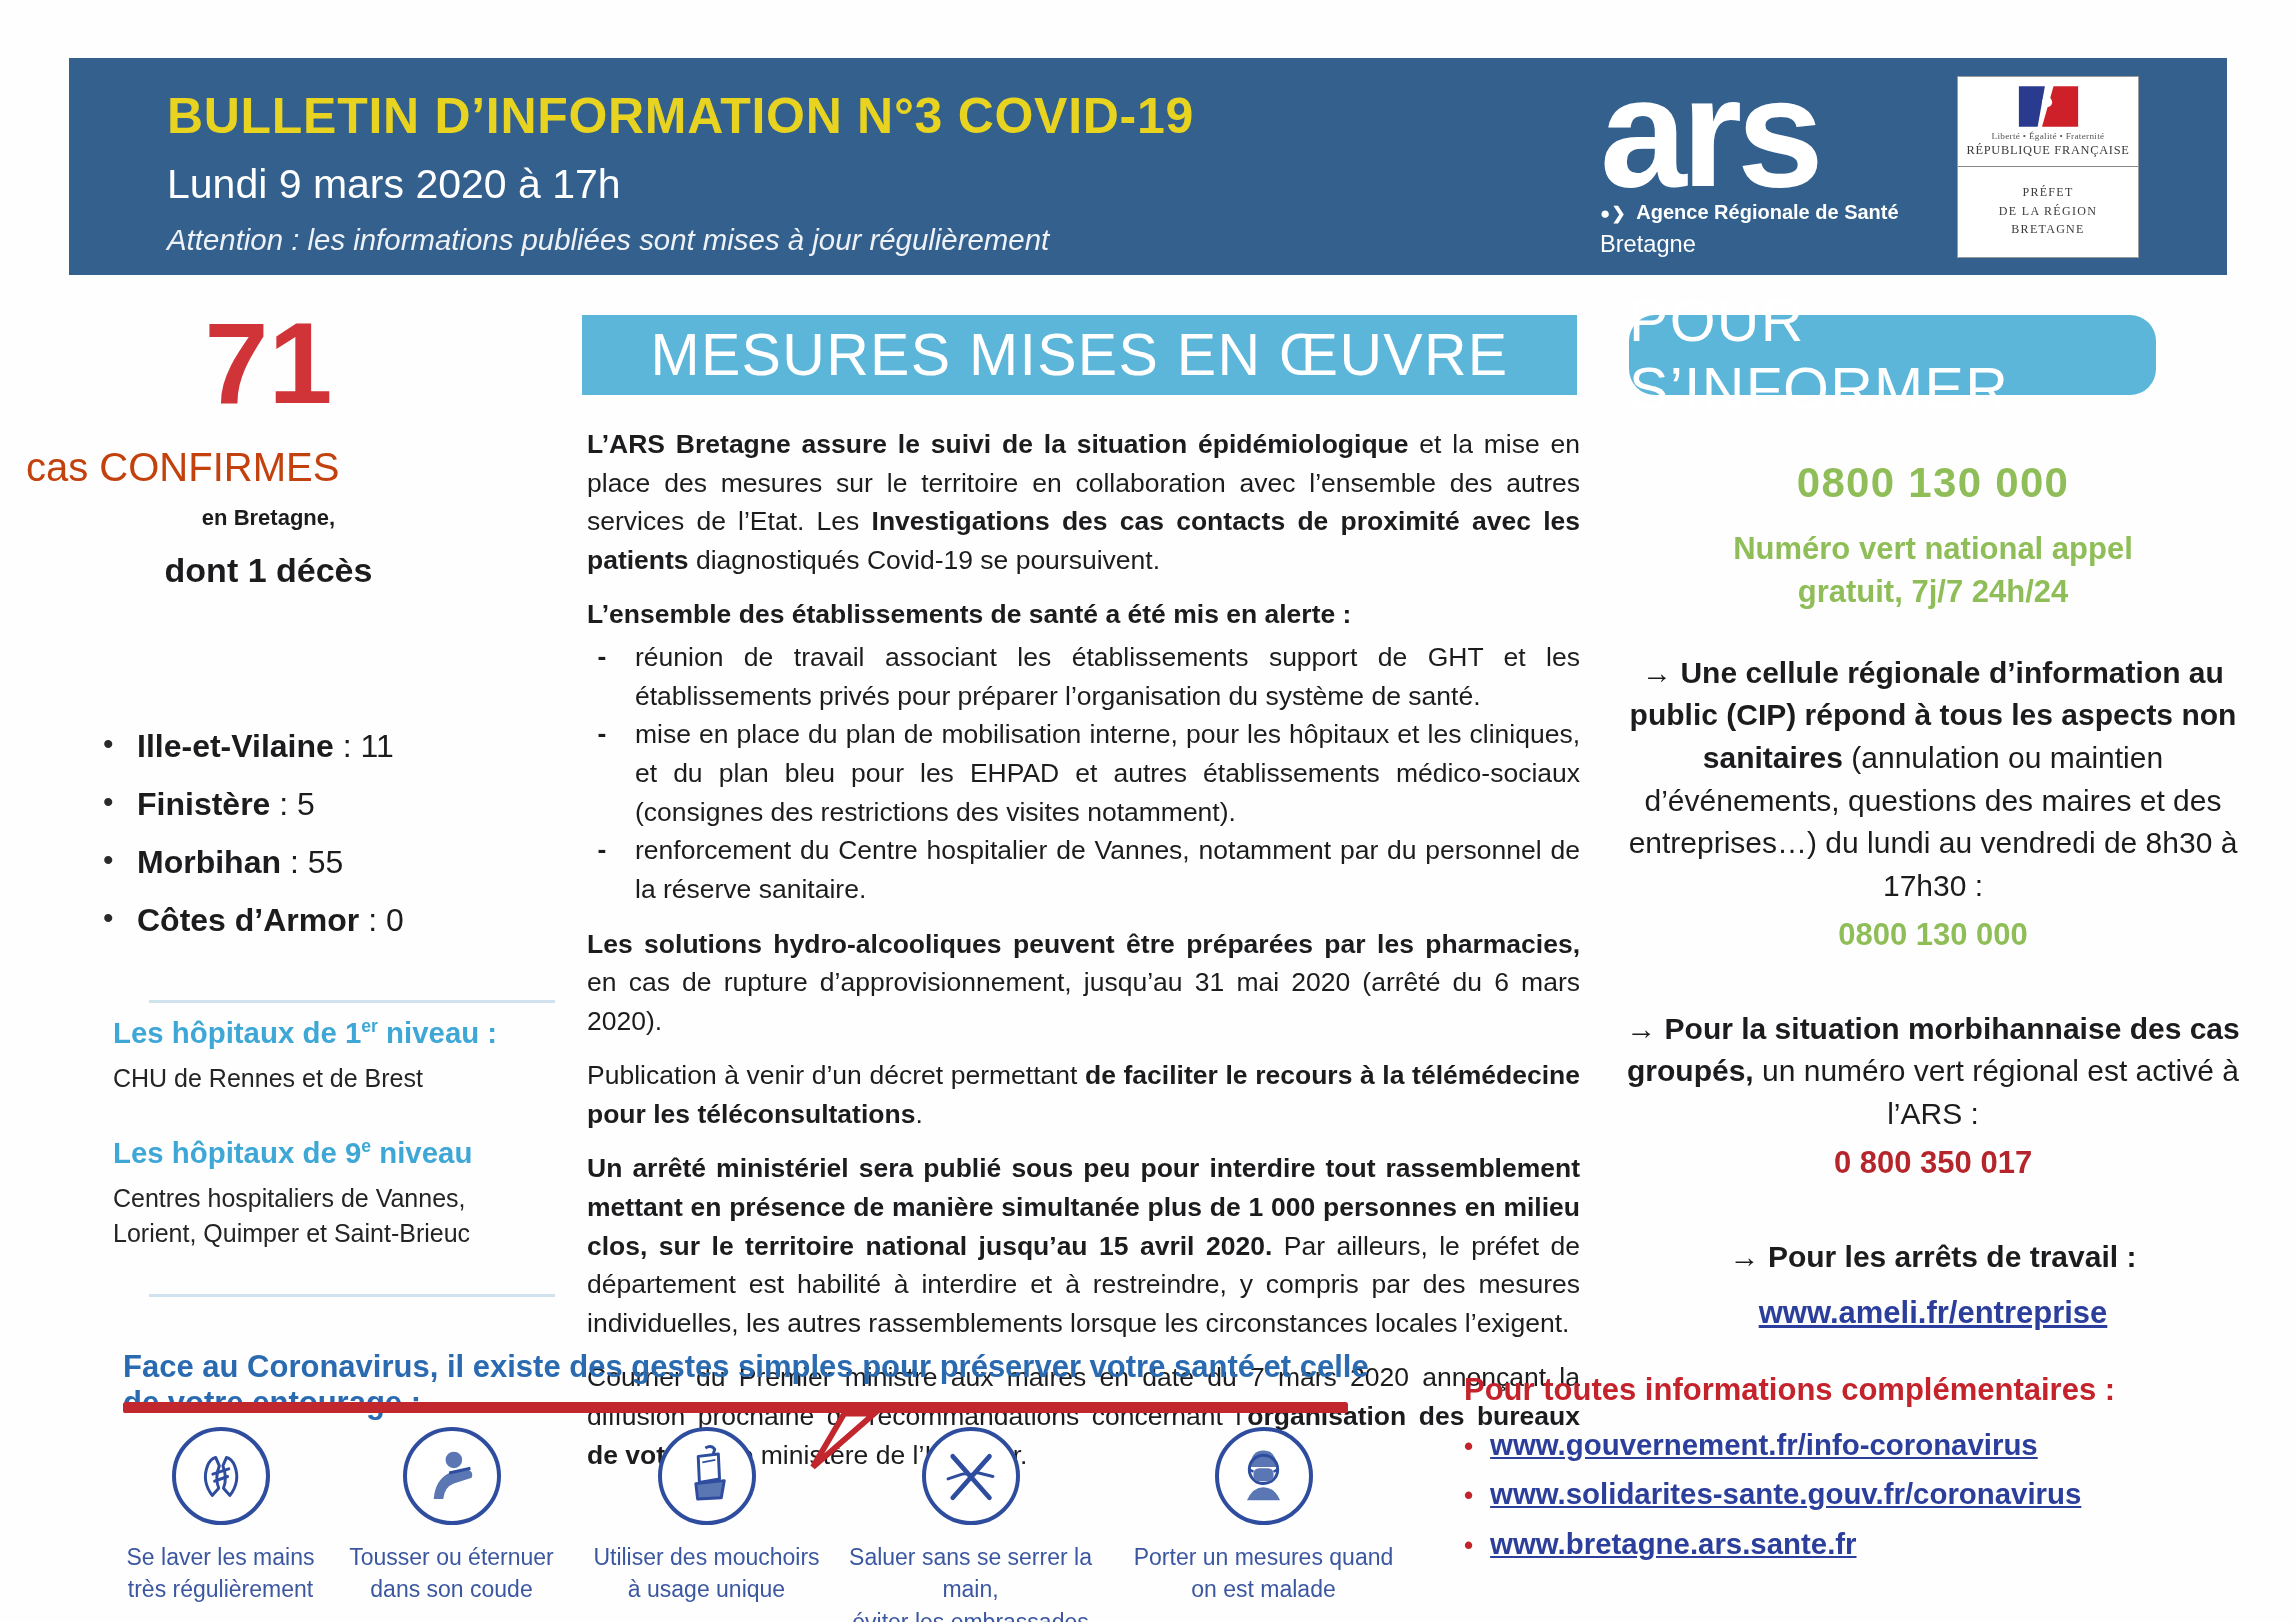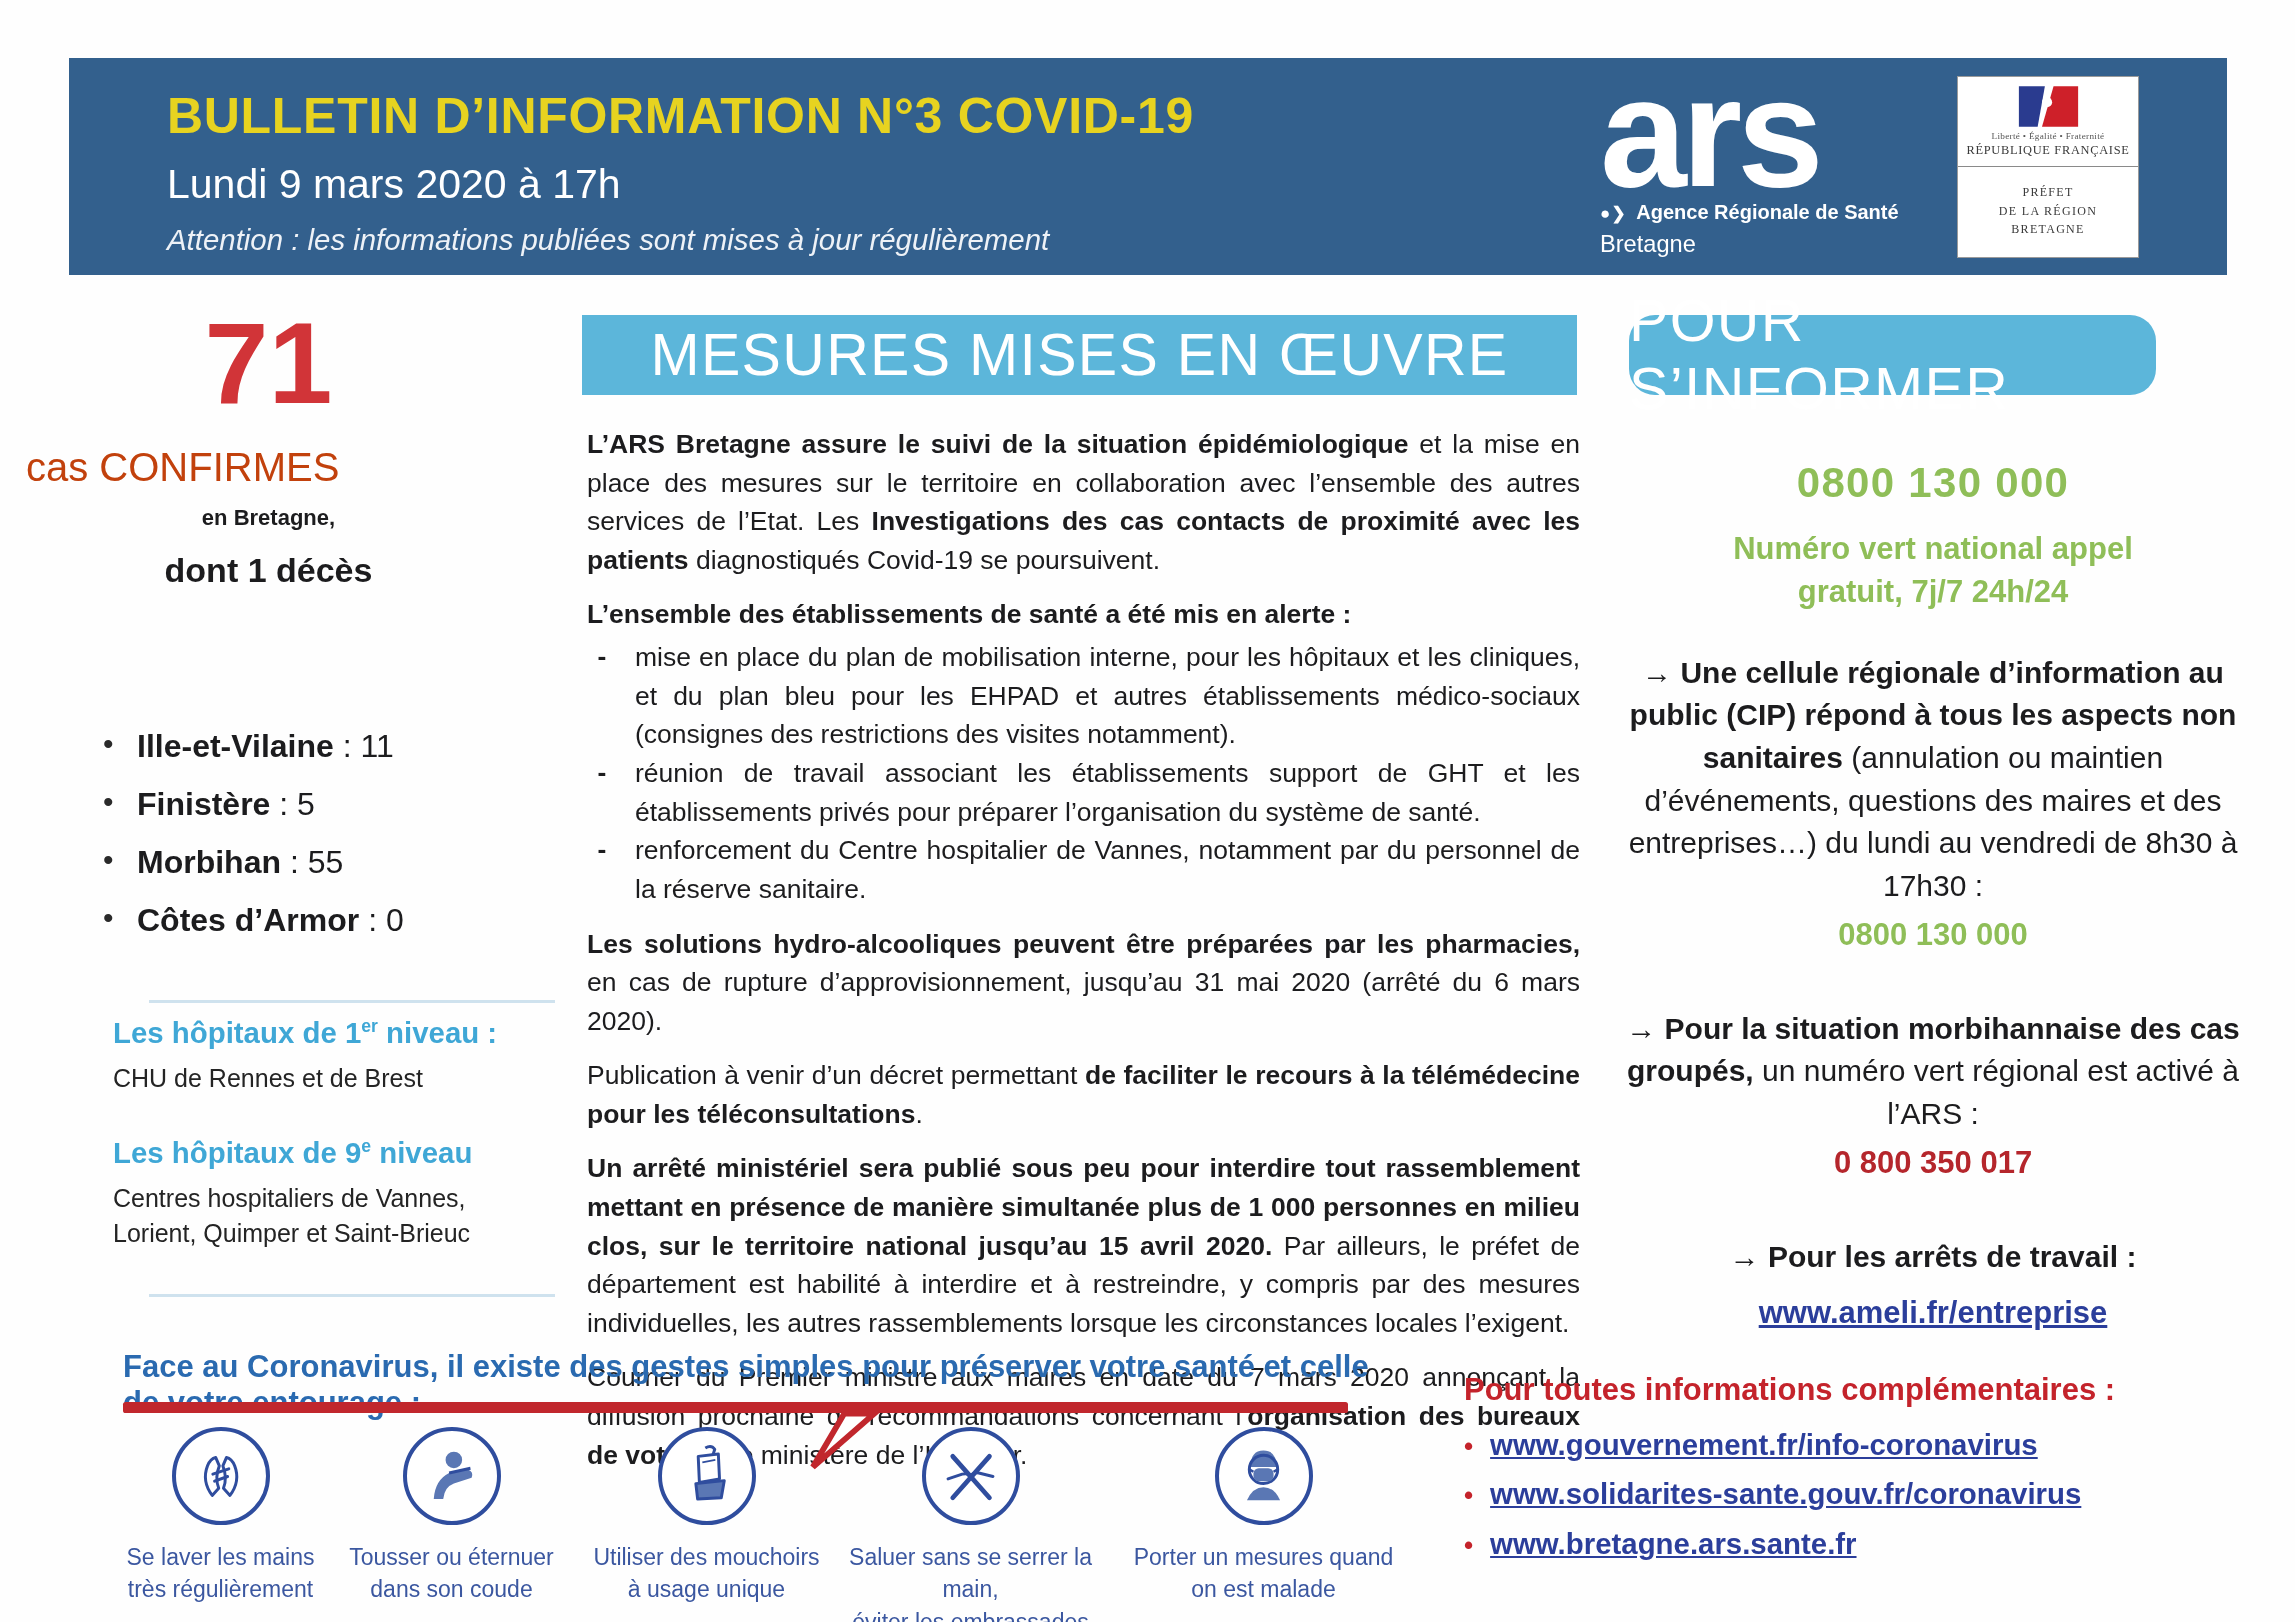--- a/index.html
+++ b/index.html
@@ -162,22 +162,22 @@
   </section>
 
   <div class="banner banner-measures">
     <span>MESURES MISES EN ŒUVRE</span>
   </div>
 
   <section class="mid-text">
     <p><b>L’ARS Bretagne assure le suivi de la situation épidémiologique</b><span> et la mise en place des mesures sur le territoire en collaboration avec l’ensemble des autres services de l’Etat. Les </span><b>Investigations des cas contacts de proximité avec les patients</b><span> diagnostiqués Covid-19 se poursuivent.</span></p>
     <p class="lead-in"><b>L’ensemble des établissements de santé a été mis en alerte :</b></p>
     <ul class="dash">
+      <li><span>réunion de travail associant les établissements support de GHT et les établissements privés pour préparer l’organisation du système de santé.</span></li>
       <li><span>mise en place du plan de mobilisation interne, pour les hôpitaux et les cliniques, et du plan bleu pour les EHPAD et autres établissements médico-sociaux (consignes des restrictions des visites notamment).</span></li>
-      <li><span>réunion de travail associant les établissements support de GHT et les établissements privés pour préparer l’organisation du système de santé.</span></li>
       <li><span>renforcement du Centre hospitalier de Vannes, notamment par du personnel de la réserve sanitaire.</span></li>
     </ul>
     <p><b>Les solutions hydro-alcooliques peuvent être préparées par les pharmacies,</b><span> en cas de rupture d’approvisionnement, jusqu’au 31 mai 2020 (arrêté du 6 mars 2020).</span></p>
     <p><span>Publication à venir d’un décret permettant </span><b>de faciliter le recours à la télémédecine pour les téléconsultations</b><span>.</span></p>
     <p><b>Un arrêté ministériel sera publié sous peu pour interdire tout rassemblement mettant en présence de manière simultanée plus de 1 000 personnes en milieu clos, sur le territoire national jusqu’au 15 avril 2020.</b><span> Par ailleurs, le préfet de département est habilité à interdire et à restreindre, y compris par des mesures individuelles, les autres rassemblements lorsque les circonstances locales l’exigent.</span></p>
     <p><span>Courrier du Premier ministre aux maires en date du 7 mars 2020 annonçant la diffusion prochaine de recommandations concernant l’</span><b>organisation des bureaux de vote</b><span> par le ministère de l’Intérieur.</span></p>
   </section>
 
   <div class="banner banner-inform">
     <span>POUR S’INFORMER</span>

